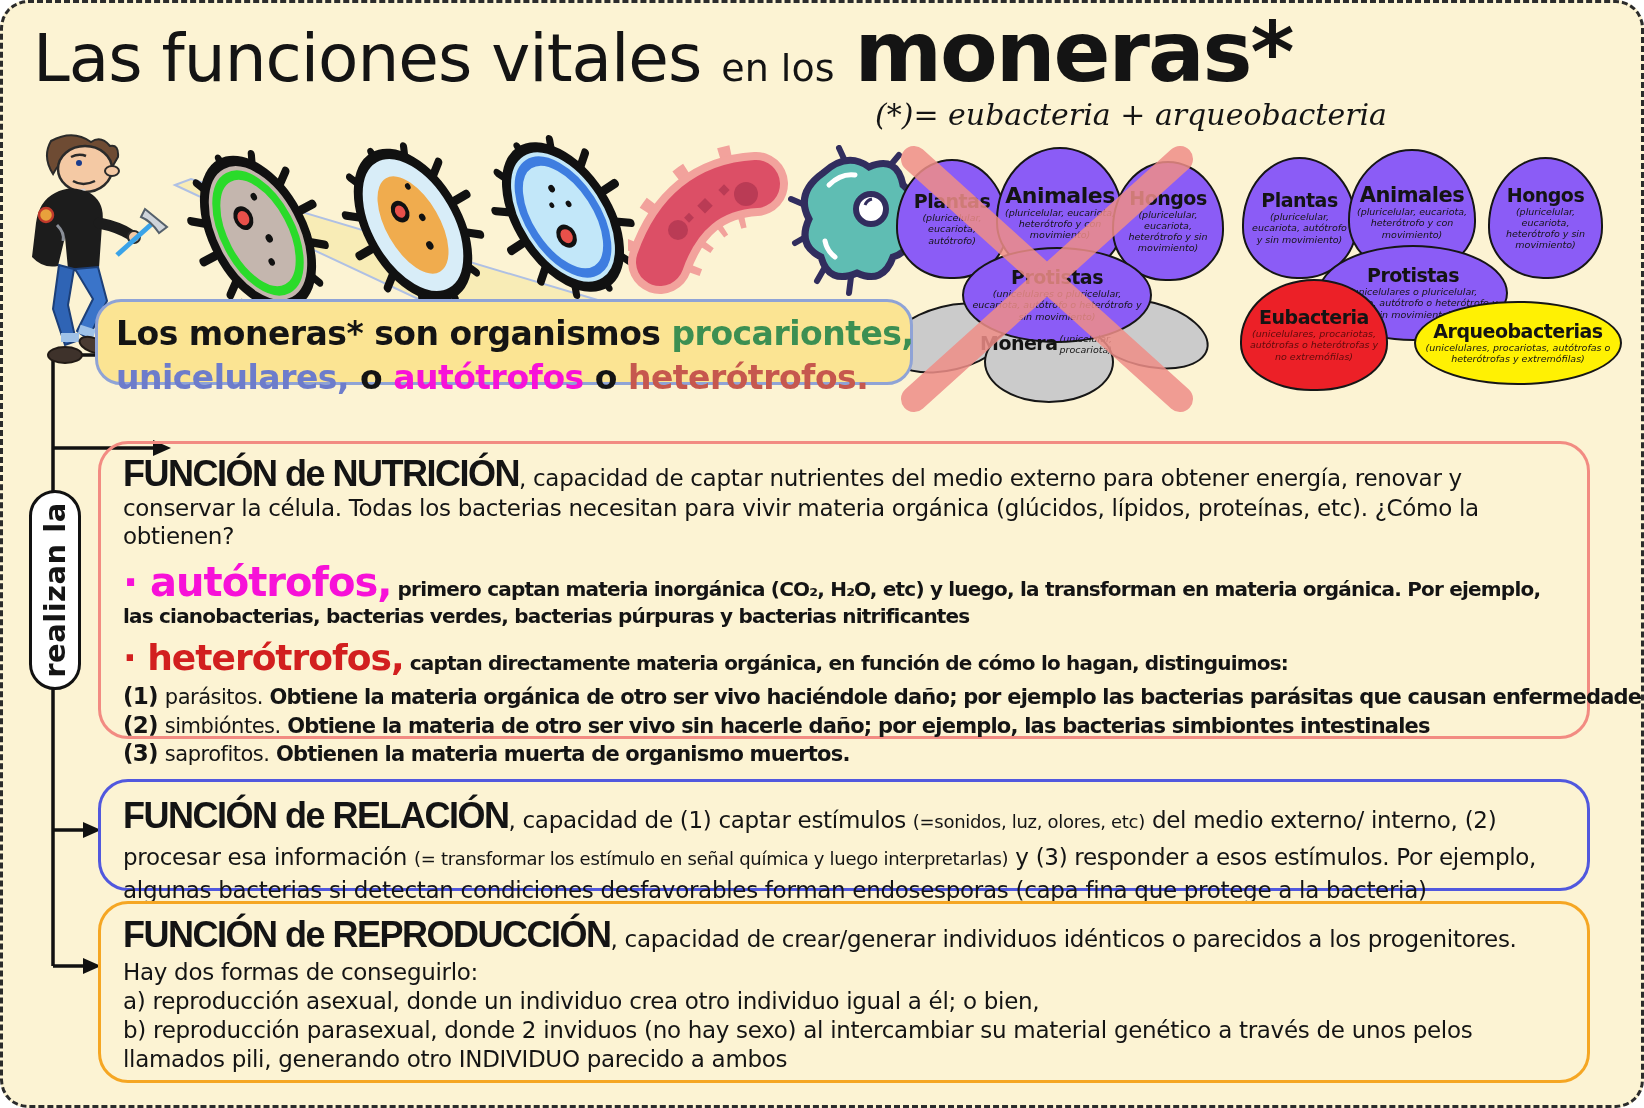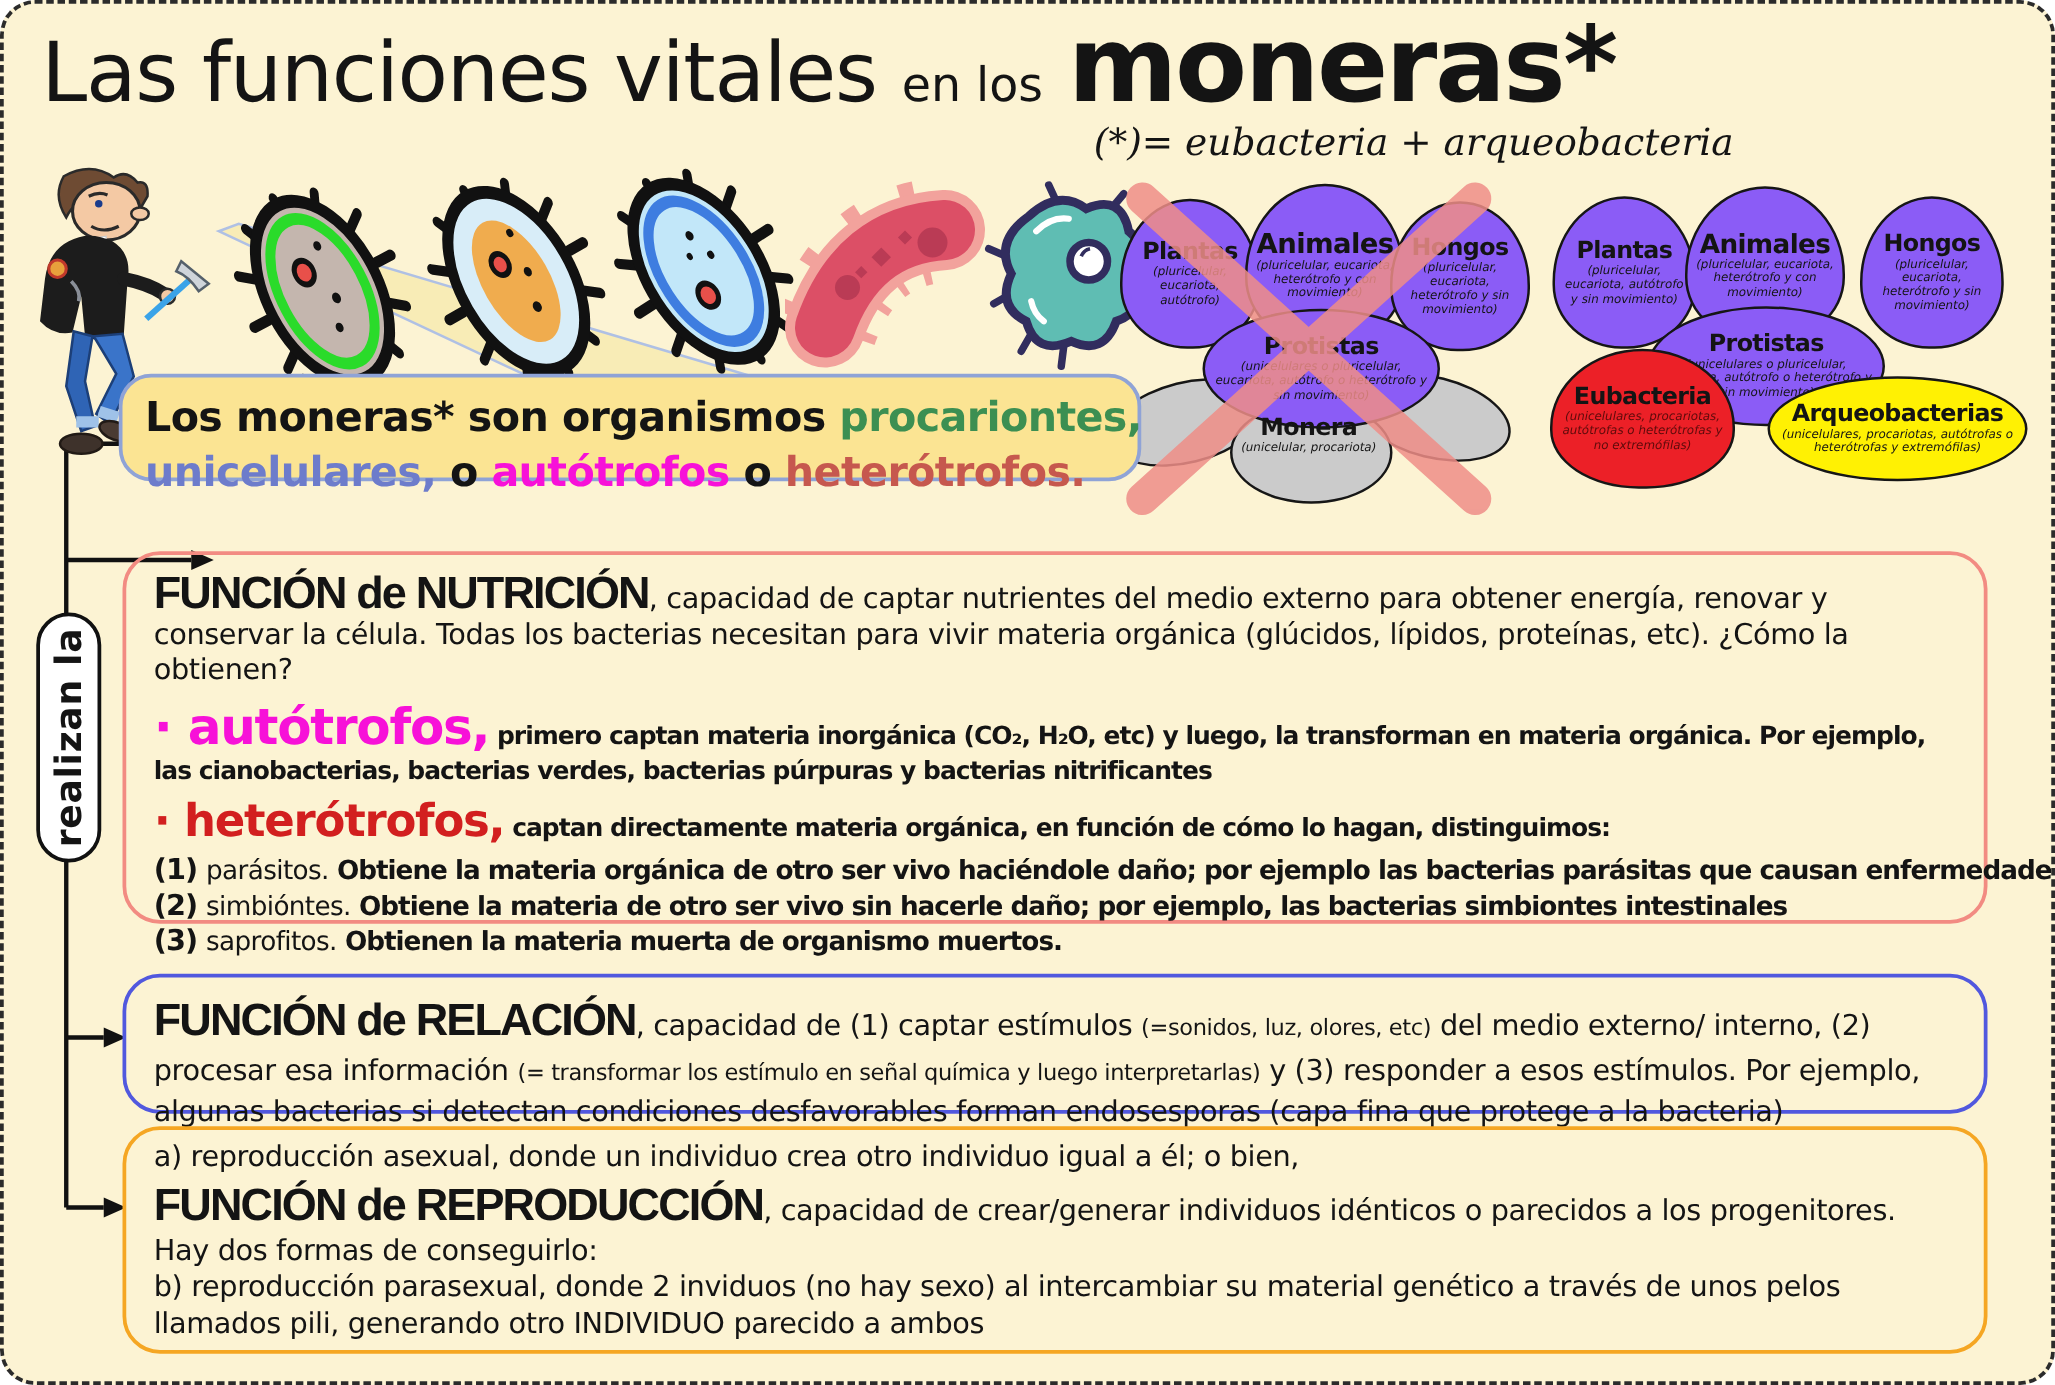--- a/index.html
+++ b/index.html
@@ -39,21 +39,21 @@
   #new-classification{left:1233px;top:140px;width:395px;height:272px;}
   .balloon{
     position:absolute;background:#8b5cf6;border:2.5px solid #161616;box-sizing:border-box;
     border-radius:50% 50% 48% 48% / 56% 56% 42% 42%;
     display:flex;flex-direction:column;align-items:center;justify-content:center;
     text-align:center;padding:6px;z-index:2;
   }
   .k-name{font-weight:bold;font-size:19px;line-height:1.05;letter-spacing:-0.5px;}
   .k-desc{font-size:9.5px;font-style:italic;line-height:1.18;}
   .petal{position:absolute;background:#CBCBCB;border:2px solid #161616;border-radius:50%;z-index:1;}
-  .monera-label{position:absolute;z-index:2;display:flex;flex-direction:column;align-items:center;text-align:center;}
+  .monera-label{position:absolute;z-index:2;display:flex;align-items:center;text-align:center;}
   .cross-overlay{position:absolute;left:0;top:0;z-index:5;pointer-events:none;}
   .balloon.eubacteria{background:#EC2027;}
   .balloon.eubacteria .k-desc{color:#5d0b0b;}
   .balloon.arqueo{background:#FFF103;}
   
   .section{position:absolute;left:95px;width:1492px;box-sizing:border-box;border-radius:30px;padding:8px 22px;background:transparent;z-index:2;}
   #nutrition-section{top:438px;height:298px;border:3px solid #F28B82;}
   #relation-section{top:776px;height:112px;border:3px solid #5158DE;}
   #reproduction-section{top:898px;height:182px;border:3px solid #F5A623;}
   .sec-heading{font-family:"Liberation Sans",sans-serif;font-weight:bold;font-size:36px;letter-spacing:-1.5px;}
@@ -300,20 +300,20 @@
     </div>
   </div>
 
   <div class="section" id="relation-section">
     <div class="r-body">
       <span class="sec-heading">FUNCIÓN de RELACIÓN</span><span class="sec-body">, capacidad de (1) captar estímulos </span><span class="sec-small">(=sonidos, luz, olores, etc)</span><span class="sec-body"> del medio externo/ interno, (2) procesar esa información </span><span class="sec-small">(= transformar los estímulo en señal química y luego interpretarlas)</span><span class="sec-body"> y (3) responder a esos estímulos. Por ejemplo, algunas bacterias si detectan condiciones desfavorables forman endosesporas (capa fina que protege a la bacteria)</span>
     </div>
   </div>
 
   <div class="section" id="reproduction-section">
-    <div class="rep-body sec-body">a) reproducción asexual, donde un individuo crea otro individuo igual a él; o bien,</div>
     <div class="rep-body">
       <span class="sec-heading">FUNCIÓN de REPRODUCCIÓN</span><span class="sec-body">, capacidad de crear/generar individuos idénticos o parecidos a los progenitores. Hay dos formas de conseguirlo:</span>
     </div>
+    <div class="rep-body sec-body">a) reproducción asexual, donde un individuo crea otro individuo igual a él; o bien,</div>
     <div class="rep-body sec-body">b) reproducción parasexual, donde 2 inviduos (no hay sexo) al intercambiar su material genético a través de unos pelos llamados pili, generando otro INDIVIDUO parecido a ambos</div>
   </div>
 
 </div>
 
 </body></html>

